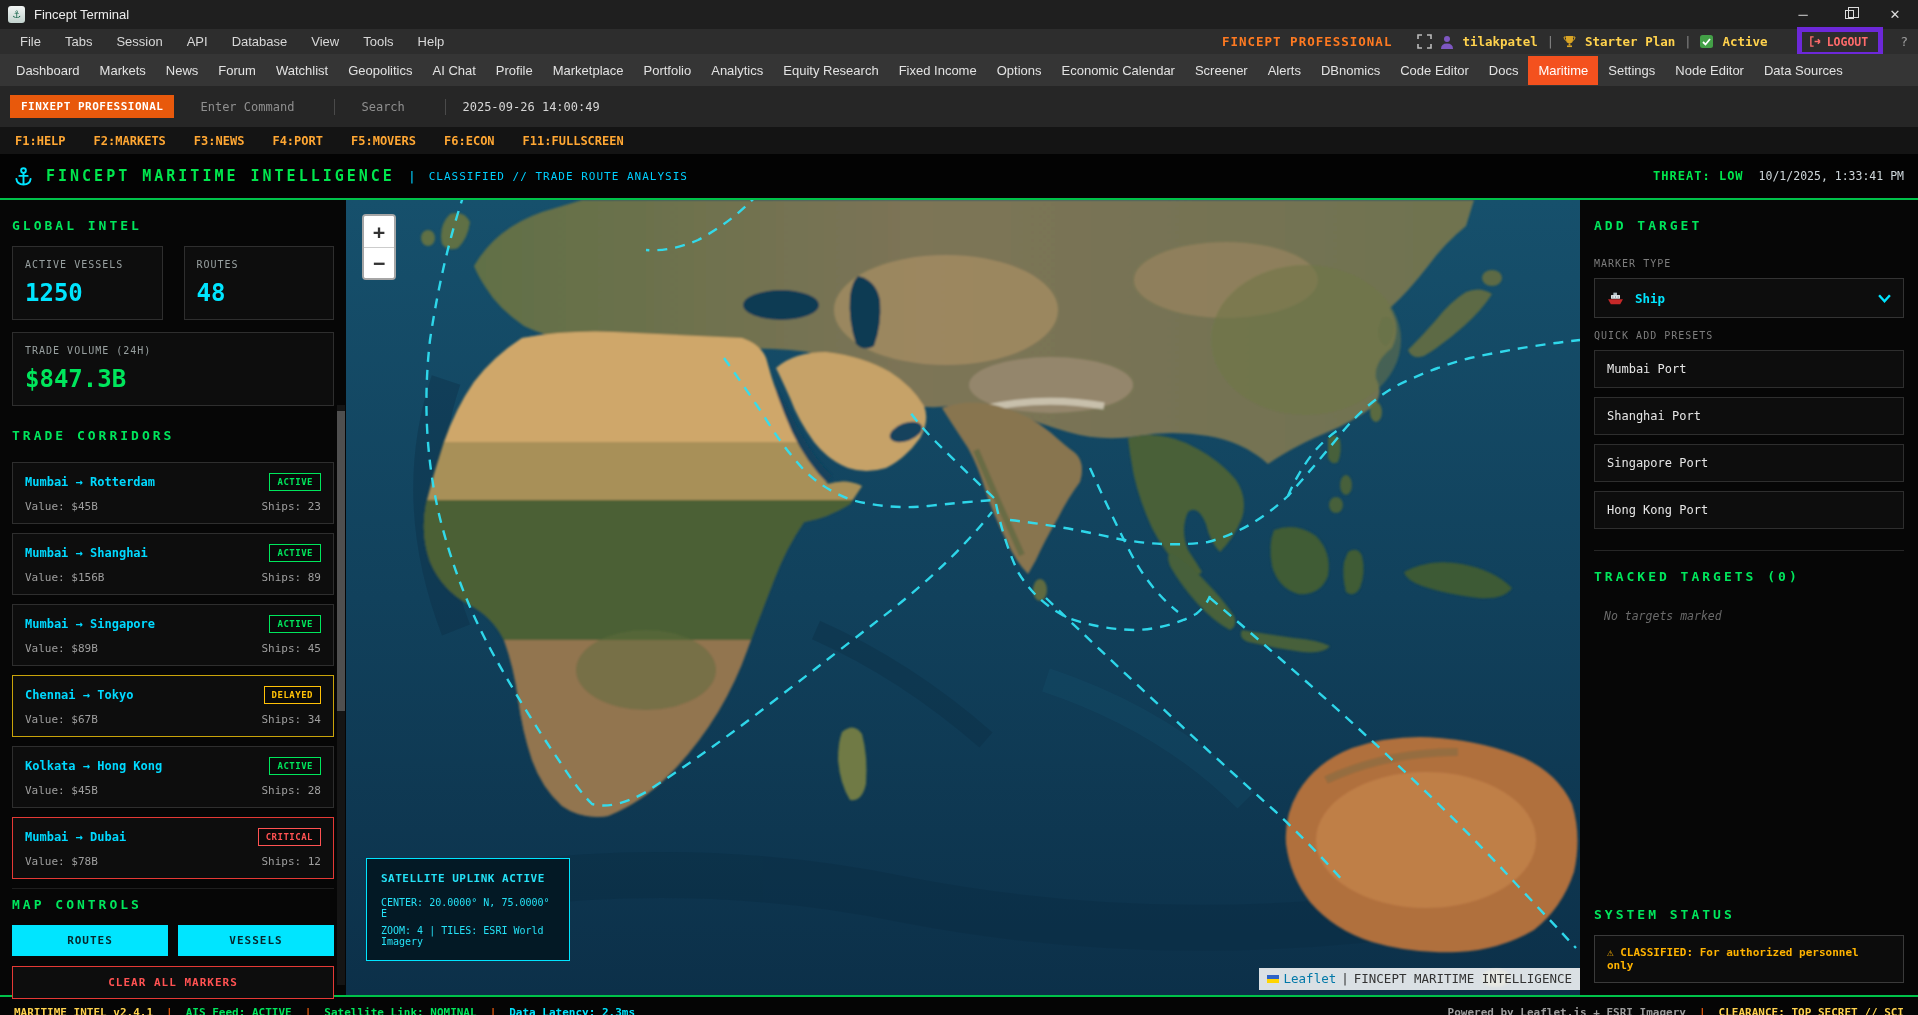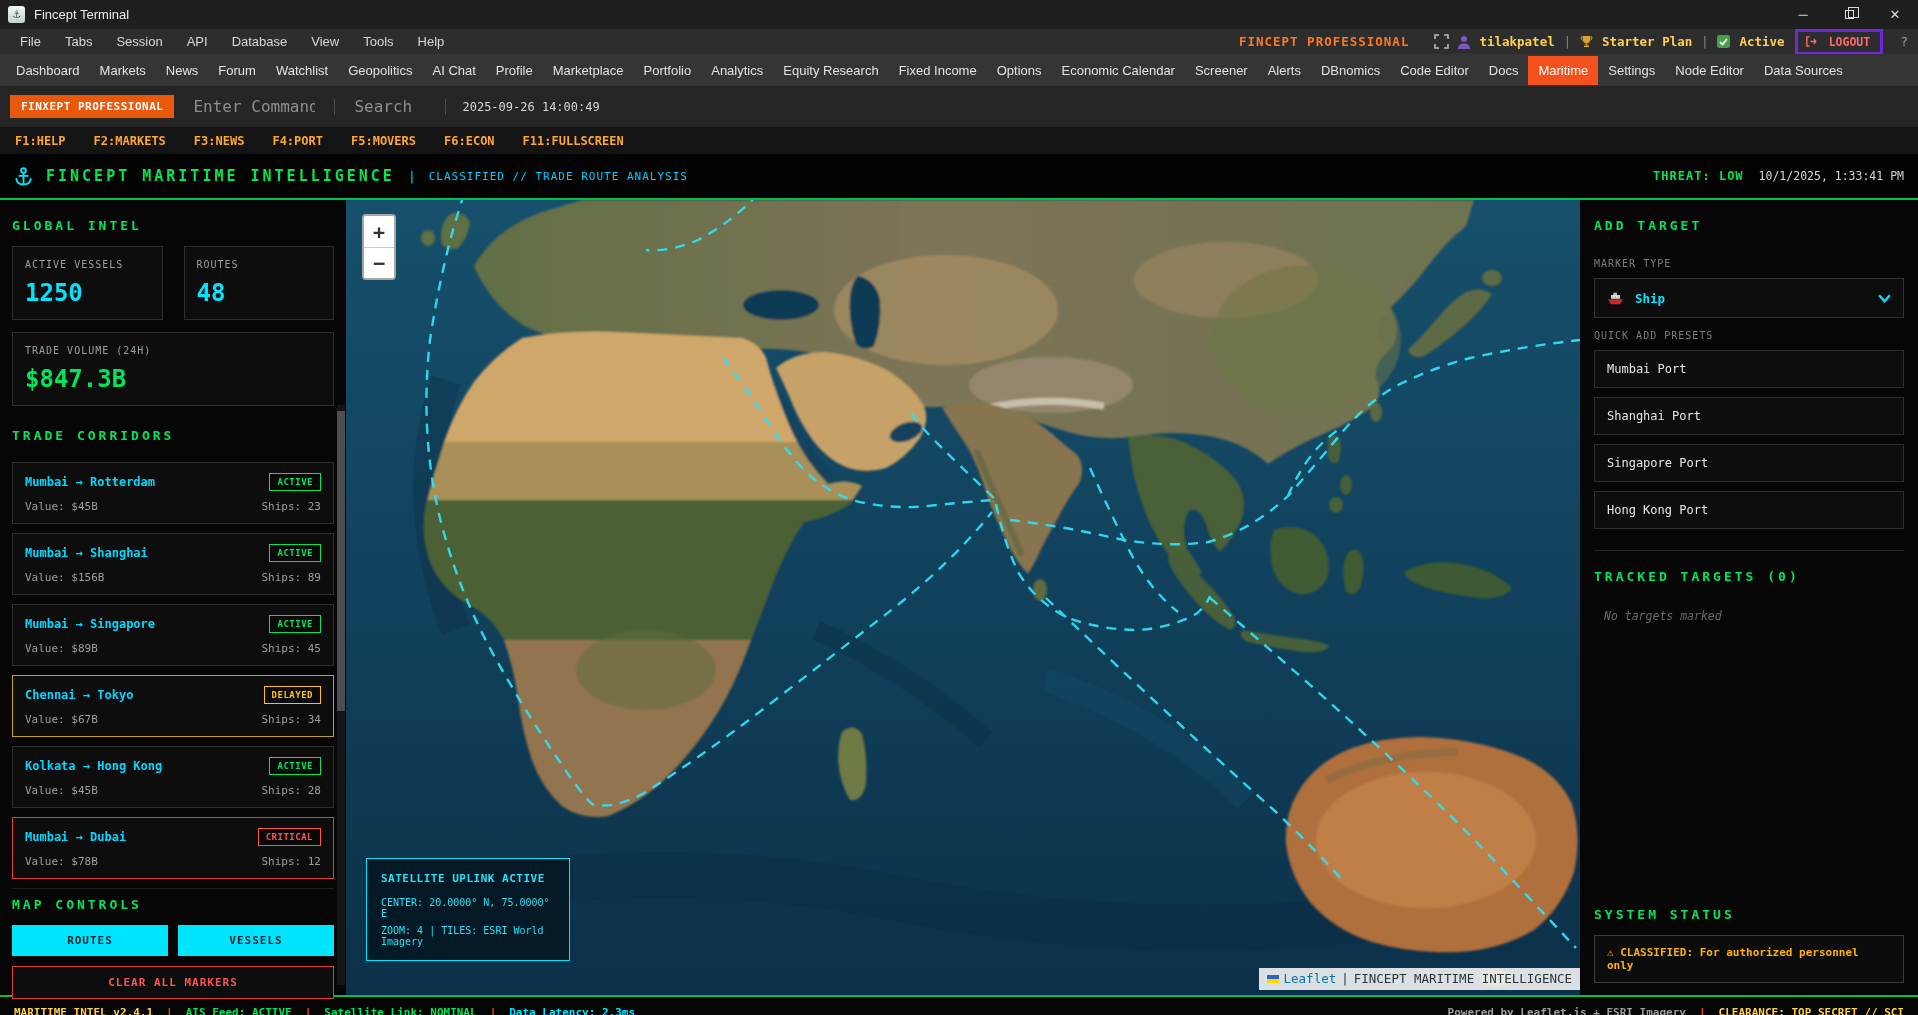--- a/index.html
+++ b/index.html
@@ -17,32 +17,32 @@
   .restore-glyph { width:9px; height:9px; border:1px solid #dcdcdc; position:relative; }
   .restore-glyph::before { content:""; position:absolute; width:9px; height:9px; border:1px solid #dcdcdc; left:2px; top:-4px; }
 
   
   .menubar { height:25px; background:#2d2d2d; display:flex; align-items:center; padding:0 8px; flex:none; }
   .menu-item { color:#d8d8d8; font-size:13px; padding:0 12px; }
   .menu-right { margin-left:auto; display:flex; align-items:center; gap:9px; font-family:"DejaVu Sans Mono","Liberation Mono",monospace; white-space:nowrap; }
   .brand { color:#ff7a21; font-weight:bold; font-size:12.5px; letter-spacing:1px; margin-right:16px; }
   .pipe { color:#8a8a8a; font-size:12px; }
   .user-name,.plan-name,.active-label { color:#ffd24d; font-weight:bold; font-size:12.5px; }
-  .logout-btn { border:3px solid #6d28d9; color:#ff6b6b; font-weight:bold; font-size:11.5px; padding:3px 10px 3px 7px; display:flex; align-items:center; gap:11px; margin-left:1px; }
+  .logout-btn { border:5px solid #6d28d9; color:#ff6b6b; font-weight:bold; font-size:11.5px; padding:3px 10px 3px 7px; display:flex; align-items:center; gap:5px; margin-left:20px; }
   .help-q { color:#9e9e9e; font-size:13px; padding:0 2px 0 8px; }
 
   
   .navtabs { height:32px; background:#353535; display:flex; align-items:center; padding:0 6px; overflow:hidden; white-space:nowrap; flex:none; }
   .tab { color:#e2e2e2; font-size:13px; padding:7px 10px; flex:none; }
   .tab.active { background:#f4511e; color:#fff; }
 
   
   .cmdbar { height:41px; background:#262626; display:flex; align-items:center; padding:0 10px; flex:none; }
   .cmd-badge { background:#e8590c; color:#fff; font-weight:bold; font-size:11px; letter-spacing:.5px; padding:5px 11px; font-family:inherit; }
-  .cmd-input { background:transparent; border:none; outline:none; color:#fde047; font-size:16px; font-family:inherit; padding:0 19px; }
+  .cmd-input { background:transparent; border:none; outline:none; color:#fde047; font-size:12px; font-family:inherit; padding:0 26px; }
   .cmd-input::placeholder { color:#8f8f8f; }
   .cmd-sep { width:1px; height:16px; background:#4a4a4a; }
   .cmd-time { color:#d6d6d6; font-size:12px; padding:0 16px; }
 
   
   .fkeys { height:27px; background:#141414; display:flex; align-items:center; gap:28px; padding:0 15px; flex:none; }
   .fkey { color:#ffa733; font-weight:bold; font-size:12px; }
 
   
   .mheader { height:46px; background:#030303; border-bottom:2px solid #00c24a; display:flex; align-items:center; padding:0 14px; gap:13px; flex:none; }

